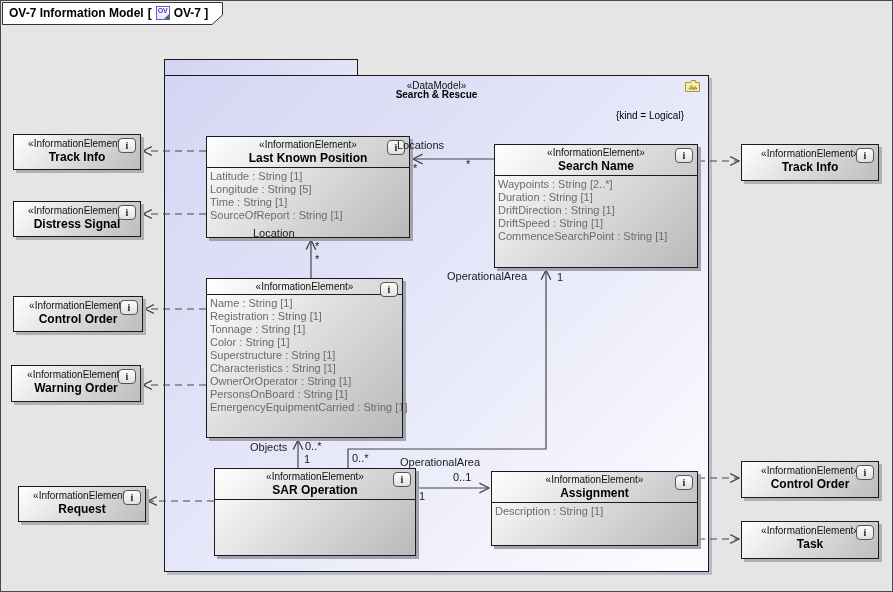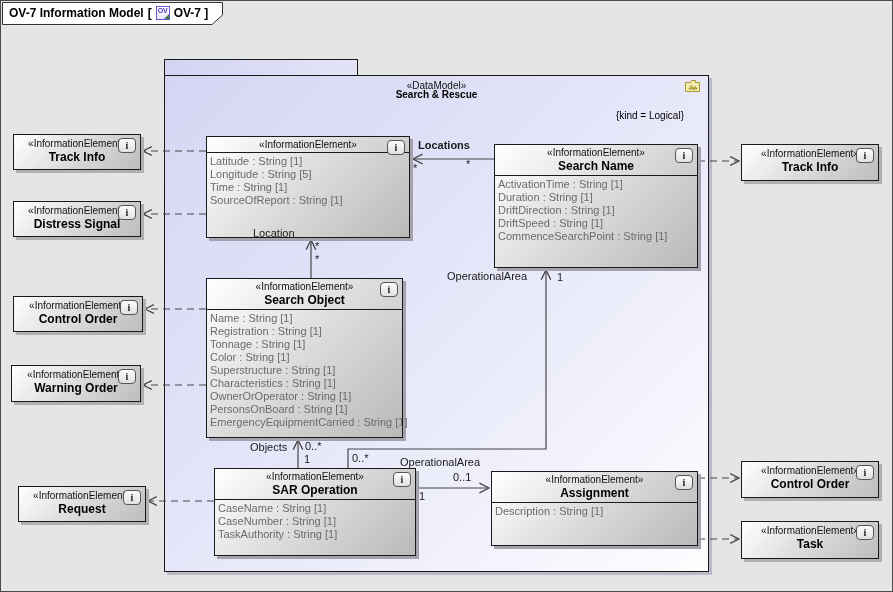--- a/index.html
+++ b/index.html
@@ -77,21 +77,21 @@
   #ext-distress-signal    { left:12px;  top:200px; width:128px; height:36px; }
   #ext-control-order-left { left:12px;  top:295px; width:130px; height:36px; }
   #ext-warning-order      { left:10px;  top:364px; width:130px; height:37px; }
   #ext-request            { left:17px;  top:485px; width:128px; height:36px; }
   #ext-track-info-right   { left:740px; top:143px; width:138px; height:37px; }
   #ext-control-order-right{ left:740px; top:460px; width:138px; height:37px; }
   #ext-task               { left:740px; top:520px; width:138px; height:38px; }
   
   .lbl { position:absolute; font-size:11px; color:#1a1a1a; white-space:nowrap; }
   .mult { position:absolute; font-size:11px; color:#1a1a1a; white-space:nowrap; }
-  #lbl-locations        { left:417px; top:138px;font-weight:bold; }
+  #lbl-locations        { left:396px; top:138px; }
   #mult-loc-t           { left:412px; top:161px; }
   #mult-loc-s           { left:465px; top:157px; }
   #lbl-location         { left:252px; top:226px; }
   #mult-location-t      { left:314px; top:239px; }
   #mult-location-s      { left:314px; top:252px; }
   #lbl-objects          { left:249px; top:440px; }
   #mult-objects-t       { left:304px; top:439px; }
   #mult-objects-s       { left:303px; top:452px; }
   #lbl-oparea           { left:446px; top:269px;text-align:right; }
   #mult-oparea-t        { left:556px; top:270px; }
@@ -153,49 +153,49 @@
     <line x1="213" y1="500" x2="147" y2="500" stroke="#474747" stroke-width="1.1" stroke-dasharray="7,5" marker-end="url(#mOpen)"></line>
 
     <line x1="697" y1="160" x2="738" y2="160" stroke="#474747" stroke-width="1.1" stroke-dasharray="7,5" marker-end="url(#mOpen)"></line>
     <line x1="697" y1="477" x2="738" y2="477" stroke="#474747" stroke-width="1.1" stroke-dasharray="7,5" marker-end="url(#mOpen)"></line>
     <line x1="697" y1="538" x2="738" y2="538" stroke="#474747" stroke-width="1.1" stroke-dasharray="7,5" marker-end="url(#mOpen)"></line>
   </svg>
 
   <div class="cls" id="lkp">
     <div class="cls-head">
       <div class="stype">«InformationElement»</div>
+      <div class="cname">Last Known Position</div>
       <div class="ibadge">i</div>
     </div>
     <div class="attrs">
       <div class="attr">Latitude : String [1]</div>
       <div class="attr">Longitude : String [5]</div>
       <div class="attr">Time : String [1]</div>
       <div class="attr">SourceOfReport : String [1]</div>
     </div>
   </div>
 
   <div class="cls" id="sarea">
     <div class="cls-head">
       <div class="stype">«InformationElement»</div>
       <div class="cname">Search Name</div>
       <div class="ibadge">i</div>
     </div>
     <div class="attrs">
-      <div class="attr">ActivationTime : String [1]</div>
+      <div class="attr">Waypoints : String [2..*]</div>
       <div class="attr">Duration : String [1]</div>
       <div class="attr">DriftDirection : String [1]</div>
       <div class="attr">DriftSpeed : String [1]</div>
       <div class="attr">CommenceSearchPoint : String [1]</div>
     </div>
   </div>
 
   <div class="cls" id="sobj">
     <div class="cls-head">
       <div class="stype">«InformationElement»</div>
-      <div class="cname">Search Object</div>
       <div class="ibadge">i</div>
     </div>
     <div class="attrs">
       <div class="attr">Name : String [1]</div>
       <div class="attr">Registration : String [1]</div>
       <div class="attr">Tonnage : String [1]</div>
       <div class="attr">Color : String [1]</div>
       <div class="attr">Superstructure : String [1]</div>
       <div class="attr">Characteristics : String [1]</div>
       <div class="attr">OwnerOrOperator : String [1]</div>
@@ -203,25 +203,20 @@
       <div class="attr">EmergencyEquipmentCarried : String [1]</div>
     </div>
   </div>
 
   <div class="cls" id="sarop">
     <div class="cls-head">
       <div class="stype">«InformationElement»</div>
       <div class="cname">SAR Operation</div>
       <div class="ibadge">i</div>
     </div>
-    <div class="attrs">
-      <div class="attr">CaseName : String [1]</div>
-      <div class="attr">CaseNumber : String [1]</div>
-      <div class="attr">TaskAuthority : String [1]</div>
-    </div>
   </div>
 
   <div class="cls" id="assign">
     <div class="cls-head">
       <div class="stype">«InformationElement»</div>
       <div class="cname">Assignment</div>
       <div class="ibadge">i</div>
     </div>
     <div class="attrs">
       <div class="attr">Description : String [1]</div>

